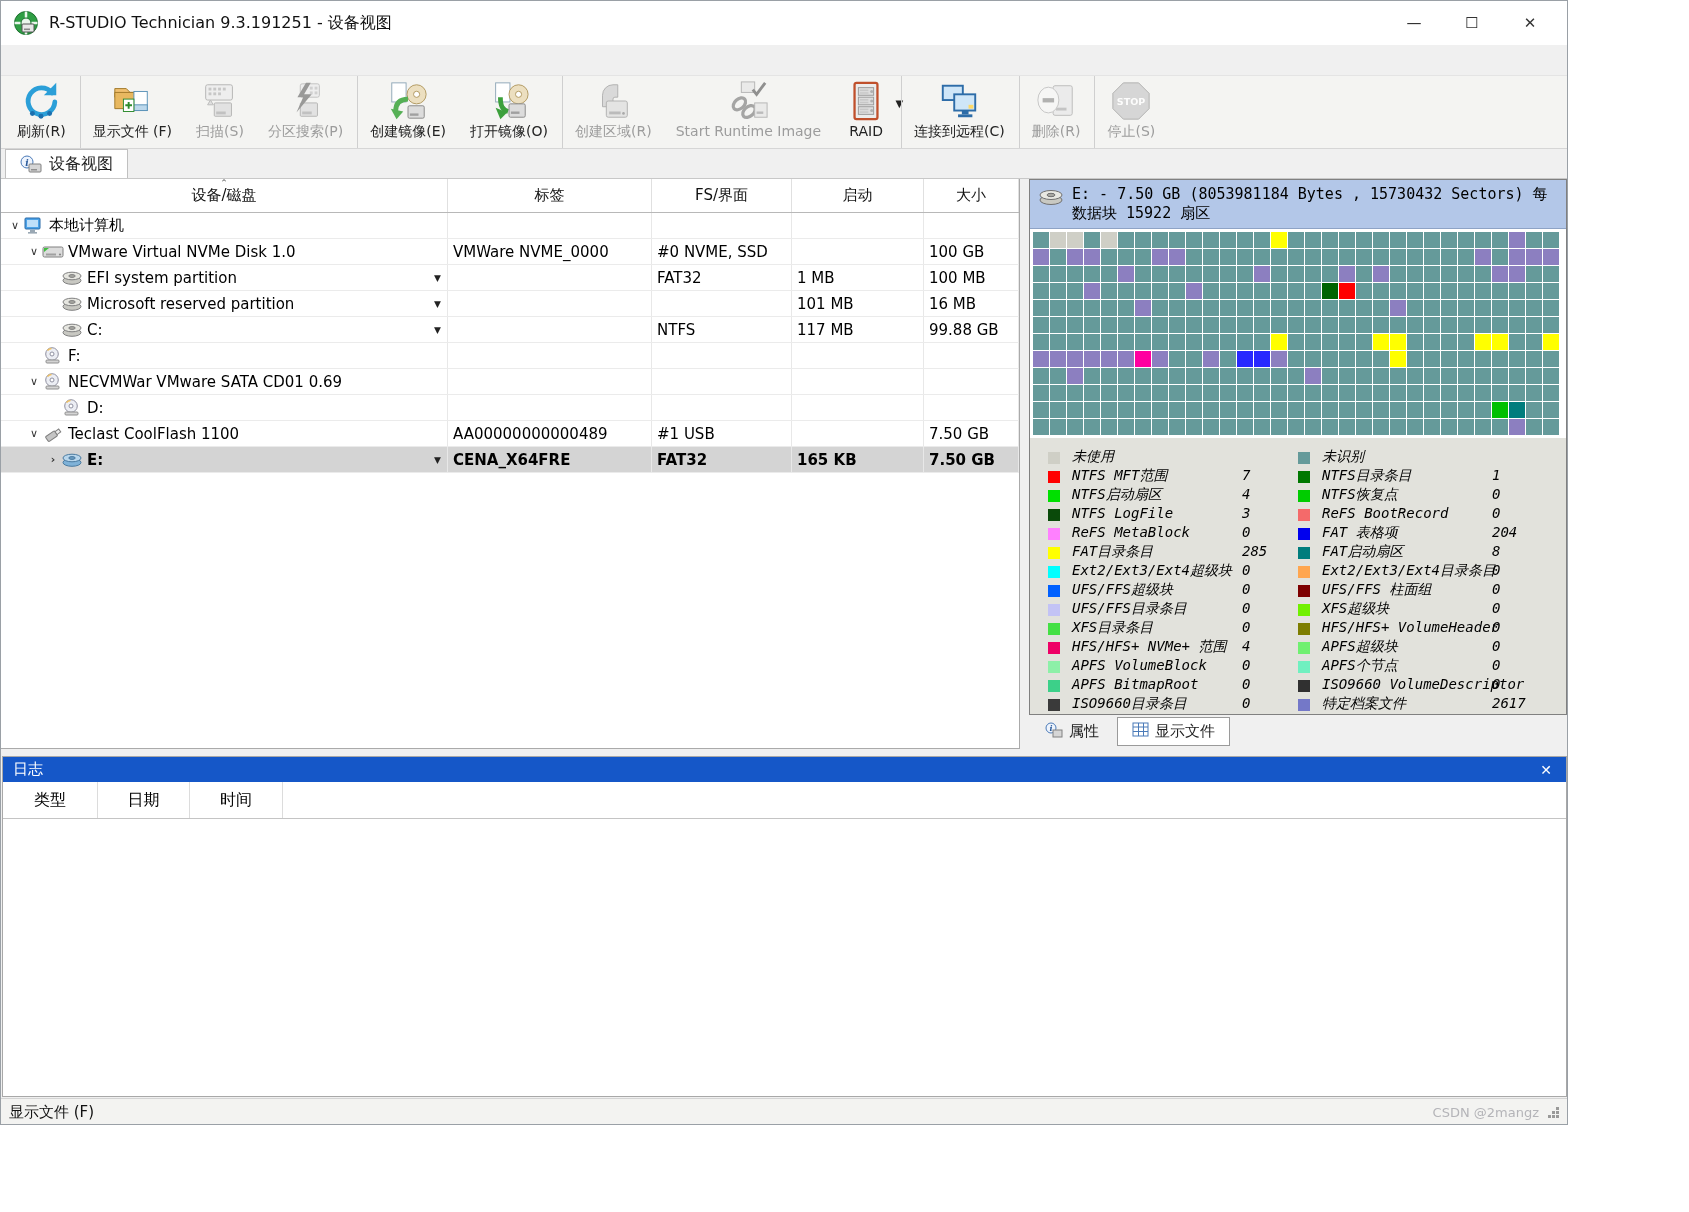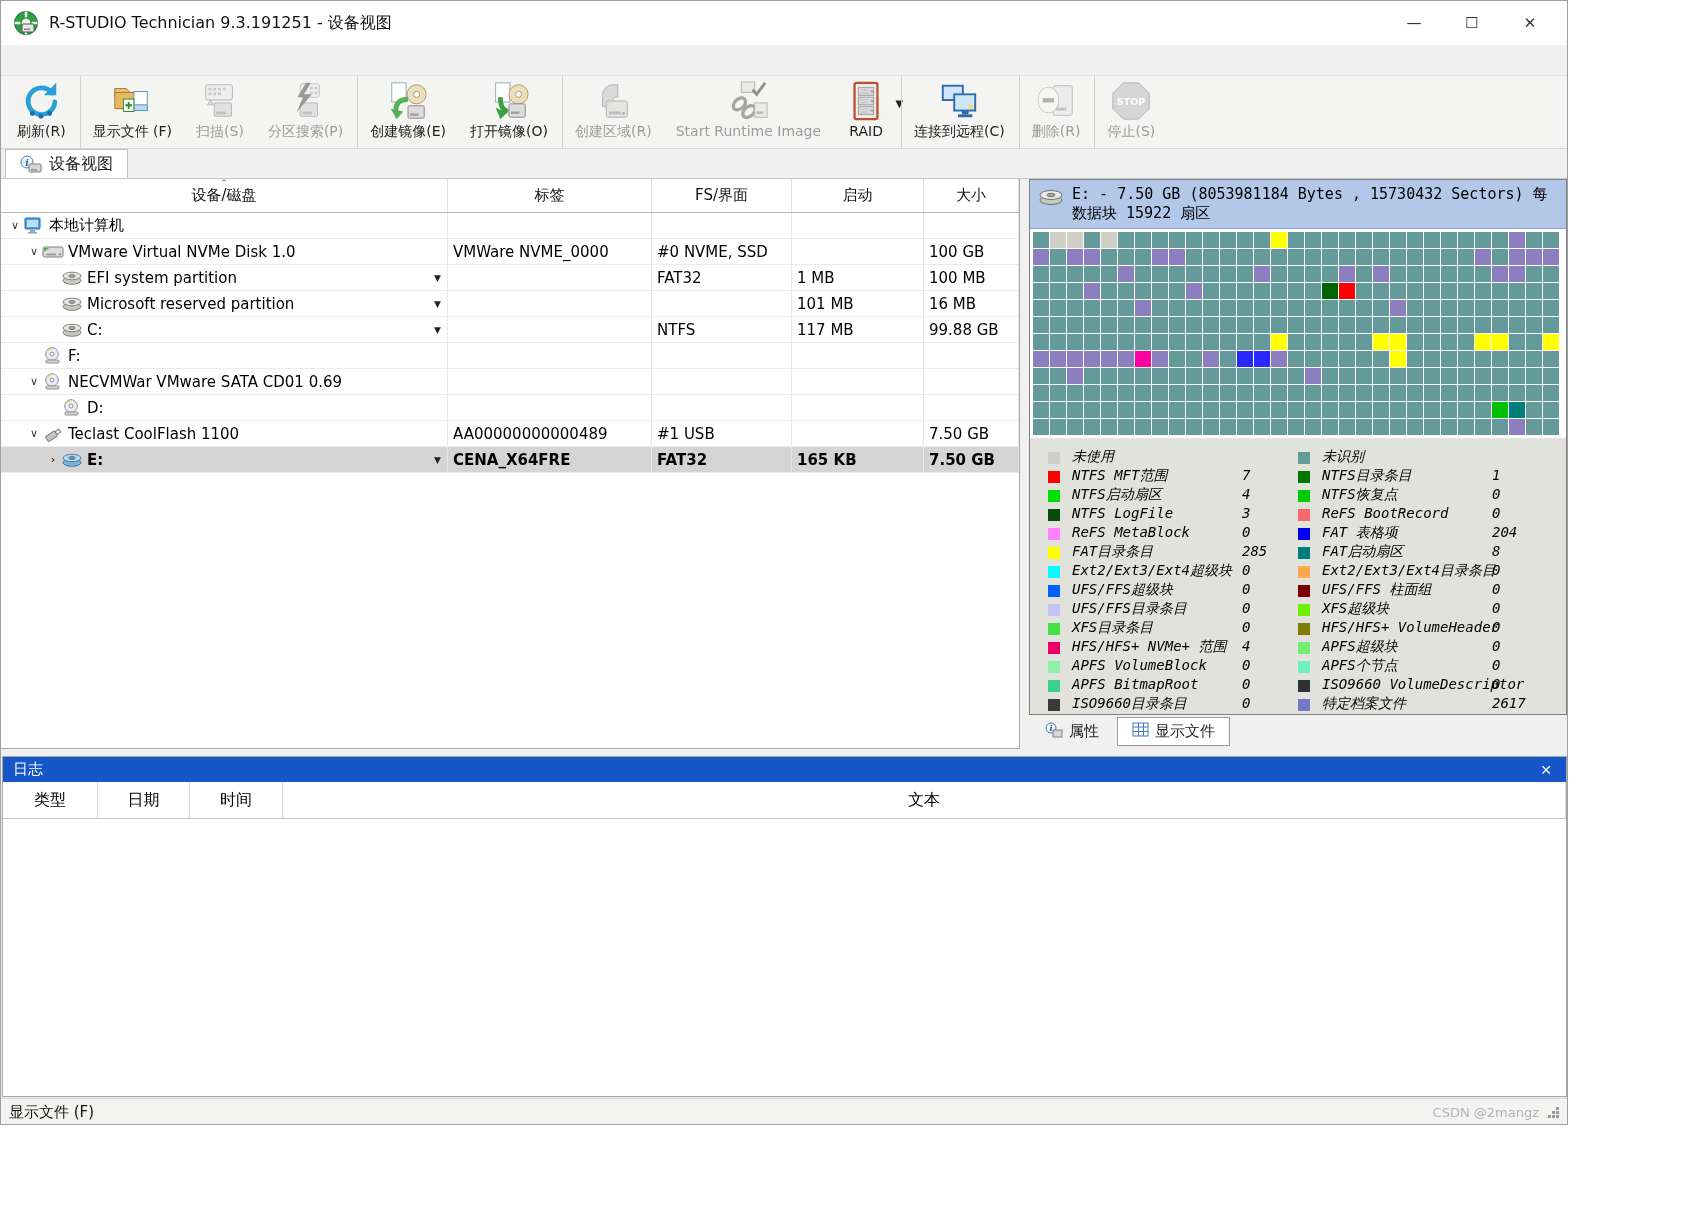--- a/index.html
+++ b/index.html
@@ -892,21 +892,20 @@
 
   <div class="log-panel">
     <div class="log-title">
       <span>日志</span>
       <span class="log-close">✕</span>
     </div>
     <div class="log-head" id="loghead">
         <div class="log-col" style="width: 95px;">类型</div>
         <div class="log-col" style="width: 92px;">日期</div>
         <div class="log-col" style="width: 93px;">时间</div>
-        <div class="log-col" style="flex: 1 1 0%;">文本</div>
       </div>
     <div class="log-body"></div>
   </div>
 
   <div class="statusbar">
     <span>显示文件 (F)</span>
     <span class="watermark">CSDN @2mangz</span>
     <svg class="grip" viewBox="0 0 16 16">
       <g fill="#6a6a6a">
           <rect x="11" y="3" width="3" height="3"></rect>

